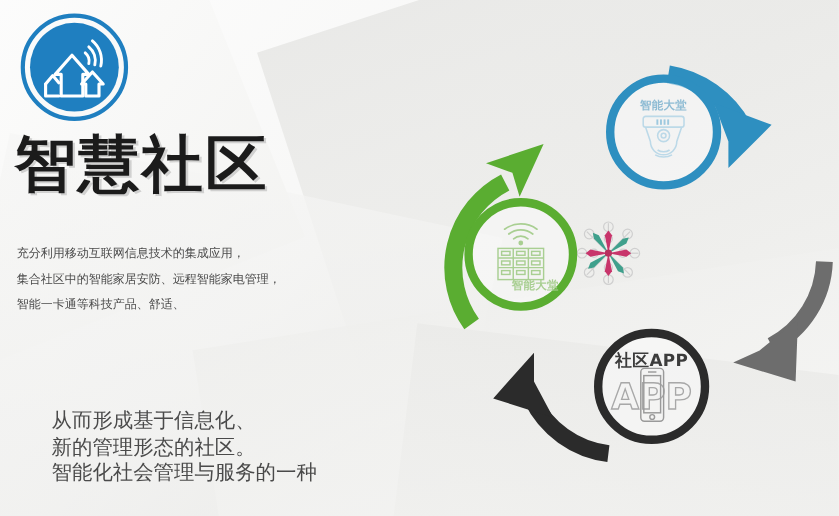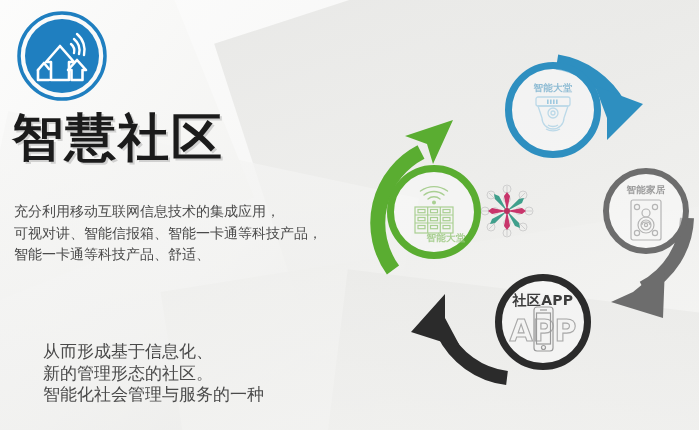--- a/index.html
+++ b/index.html
@@ -53,21 +53,21 @@
     font-size:51px; font-weight:bold; letter-spacing:2px;
     color:#1b1b1b; line-height:1;
     font-family:"DejaVu Sans","Liberation Sans",sans-serif;
     text-shadow:2px 2px 0 rgba(140,140,140,.35);
     white-space:nowrap;
   }
 
   
   #para1 {
     position:absolute; left:14px; top:201px;
-    font-size:14px; line-height:21.5px; color:#4a4a4a;
+    font-size:10px; line-height:21.5px; color:#4a4a4a;
     font-family:"DejaVu Sans","Liberation Sans",sans-serif;
   }
   #para2 {
     position:absolute; left:32px; top:341px;
     font-size:17px; line-height:21.5px; color:#4a4a4a;
     font-family:"DejaVu Sans","Liberation Sans",sans-serif;
     margin-left:11px;
   }
   .pline { white-space:nowrap; }
 
@@ -137,21 +137,21 @@
         <path d="M58 29 a15 15 0 0 1 5 15"></path>
         <path d="M61 24 a21 21 0 0 1 7 21"></path>
       </g>
     </svg>
   </div>
 
   <div id="title">智慧社区</div>
 
   <div id="para1">
     <div class="pline">充分利用移动互联网信息技术的集成应用，</div>
-    <div class="pline">可视对讲、智能信报箱、智能一卡通等科技产品，</div>
+    <div class="pline">集合社区中的智能家居安防、远程智能家电管理，</div>
     <div class="pline">智能一卡通等科技产品、舒适、</div>
   </div>
 
   <div id="para2">
     <div class="pline">从而形成基于信息化、</div>
     <div class="pline">新的管理形态的社区。</div>
     <div class="pline">智能化社会管理与服务的一种</div>
   </div>
 
   <div id="diagram">
@@ -237,40 +237,20 @@
           <g fill="#9ec9df">
             <rect x="17" y="4.5" width="1.6" height="4.5"></rect>
             <rect x="20" y="4.5" width="1.6" height="4.5"></rect>
             <rect x="23" y="4.5" width="1.6" height="4.5"></rect>
             <rect x="26" y="4.5" width="1.6" height="4.5"></rect>
           </g>
         </svg>
       </div>
     </div>
 
-    <div class="node" id="node-home">
-      <div class="ring"></div>
-      <div class="nlabel">智能家居</div>
-      <div class="nicon">
-        <svg width="36" height="44" viewBox="0 0 36 44">
-          <g fill="none" stroke="#b5b5b5" stroke-width="1.2">
-            <rect x="3" y="2" width="30" height="40" rx="2"></rect>
-            <circle cx="9" cy="9" r="2.6"></circle>
-              <circle cx="27" cy="9" r="2.6"></circle>
-            <circle cx="9" cy="35" r="2.6"></circle>
-              <circle cx="27" cy="35" r="2.6"></circle>
-            <circle cx="18" cy="15" r="4"></circle>
-            <circle cx="18" cy="27" r="8"></circle>
-            <circle cx="18" cy="27" r="5"></circle>
-            <path d="M14 27 a4 3 0 0 1 8 0"></path>
-            <circle cx="18" cy="27" r="1.6"></circle>
-          </g>
-        </svg>
-      </div>
-    </div>
 
     <div class="node" id="node-lobby">
       <div class="ring"></div>
       <div class="nlabel">智能大堂</div>
       <div class="nicon">
         <svg width="50" height="50" viewBox="0 0 50 50">
           <g fill="none" stroke="#a9cf92" stroke-width="1.4" stroke-linecap="round">
             <path d="M19 14 a9 9 0 0 1 12 0"></path>
             <path d="M15 10 a16 16 0 0 1 20 0"></path>
             <path d="M11.5 6 a23 23 0 0 1 27 0"></path>

